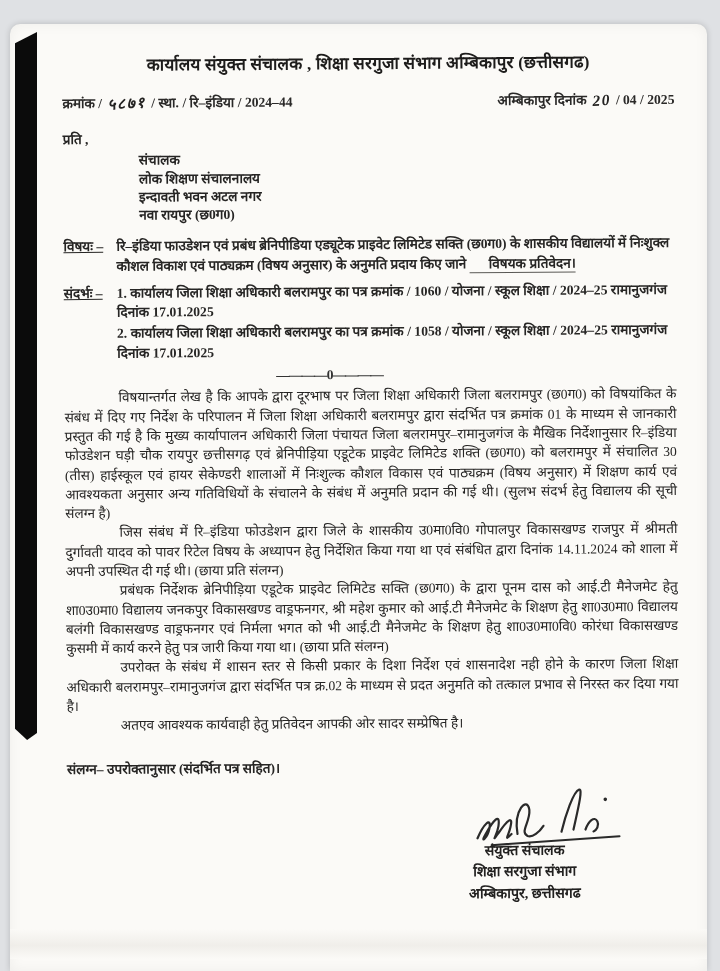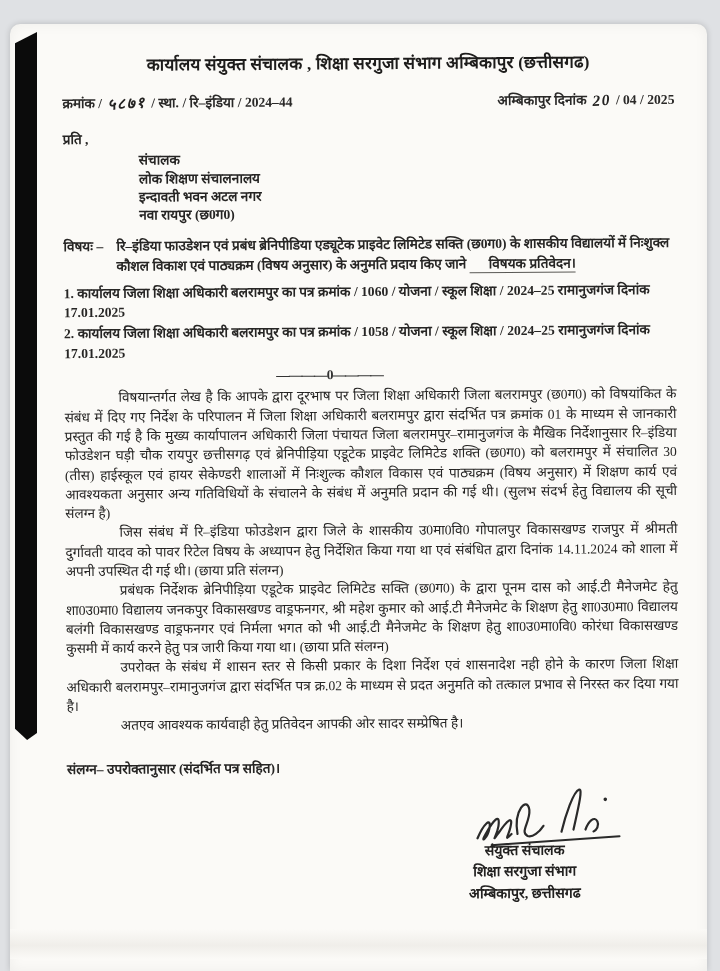--- a/index.html
+++ b/index.html
@@ -41,21 +41,21 @@
   }
   .handwritten{
     display:inline-block;font-style:italic;font-weight:bold;font-size:15.5px;
     transform:rotate(-3deg) translateY(1px);letter-spacing:1.5px;padding:0 2px;
     color:#232221;
   }
   .to-label{margin-top:16px;font-weight:bold;}
   .to-block{margin-left:76px;margin-top:3px;font-weight:bold;line-height:1.34;}
   .to-line{color:#262524;}
   .labeled-row{display:flex;margin-top:12px;}
-  .row-label{flex:0 0 53px;font-weight:bold;white-space:nowrap;}
+  .row-label{flex:0 0 53px;font-weight:bold;white-space:nowrap;text-decoration:underline;}
   .row-text{flex:1;margin-left:0;text-align:left;font-weight:bold;color:#272625;}
   .subject .row-text{font-weight:bold;}
   .underlined{border-bottom:1.6px solid #5a5955;padding-bottom:1px;padding-left:19px;}
   .reference{margin-top:8px;}
   .reference .row-text div{margin-bottom:2px;}
   .divider{
     width:fit-content;margin:2px 0 0 212px;font-weight:bold;letter-spacing:-1px;
     color:#333;
   }
   .body-text{margin-top:2px;text-align:justify;color:#262524;}
@@ -102,20 +102,21 @@
 
     <div class="labeled-row subject" data-name="subject-row">
       <div class="row-label" data-name="subject-label">विषयः –</div>
       <div class="row-text" data-name="subject-text">
         <span data-name="subject-text-main">रि–इंडिया फाउडेशन एवं प्रबंध ब्रेनिपीडिया एड्यूटेक प्राइवेट लिमिटेड सक्ति (छ0ग0) के शासकीय विद्यालयों में निःशुक्ल कौशल विकाश एवं पाठ्यक्रम (विषय अनुसार) के अनुमति प्रदाय किए जाने </span>
         <span class="underlined" data-name="subject-text-underlined">विषयक प्रतिवेदन।</span>
       </div>
     </div>
 
     <div class="labeled-row reference" data-name="reference-row">
+      <div class="row-label" data-name="reference-label">संदर्भः –</div>
       <div class="row-text" data-name="reference-items">
         <div data-name="reference-item">1. कार्यालय जिला शिक्षा अधिकारी बलरामपुर का पत्र क्रमांक / 1060 / योजना / स्कूल शिक्षा / 2024–25 रामानुजगंज दिनांक 17.01.2025</div>
         <div data-name="reference-item">2. कार्यालय जिला शिक्षा अधिकारी बलरामपुर का पत्र क्रमांक / 1058 / योजना / स्कूल शिक्षा / 2024–25 रामानुजगंज दिनांक 17.01.2025</div>
       </div>
     </div>
 
     <div class="divider" data-name="section-divider">————0————</div>
 
     <div class="body-text" data-name="letter-body">
       <p data-name="body-paragraph">विषयान्तर्गत लेख है कि आपके द्वारा दूरभाष पर जिला शिक्षा अधिकारी जिला बलरामपुर (छ0ग0) को विषयांकित के संबंध में दिए गए निर्देश के परिपालन में जिला शिक्षा अधिकारी बलरामपुर द्वारा संदर्भित पत्र क्रमांक 01 के माध्यम से जानकारी प्रस्तुत की गई है कि मुख्य कार्यापालन अधिकारी जिला पंचायत जिला बलरामपुर–रामानुजगंज के मैखिक निर्देशानुसार रि–इंडिया फोउडेशन घड़ी चौक रायपुर छत्तीसगढ़ एवं ब्रेनिपीड़िया एडूटेक प्राइवेट लिमिटेड शक्ति (छ0ग0) को बलरामपुर में संचालित 30 (तीस) हाईस्कूल एवं हायर सेकेण्डरी शालाओं में निःशुल्क कौशल विकास एवं पाठ्यक्रम (विषय अनुसार) में शिक्षण कार्य एवं आवश्यकता अनुसार अन्य गतिविधियों के संचालने के संबंध में अनुमति प्रदान की गई थी। (सुलभ संदर्भ हेतु विद्यालय की सूची संलग्न है)</p>

